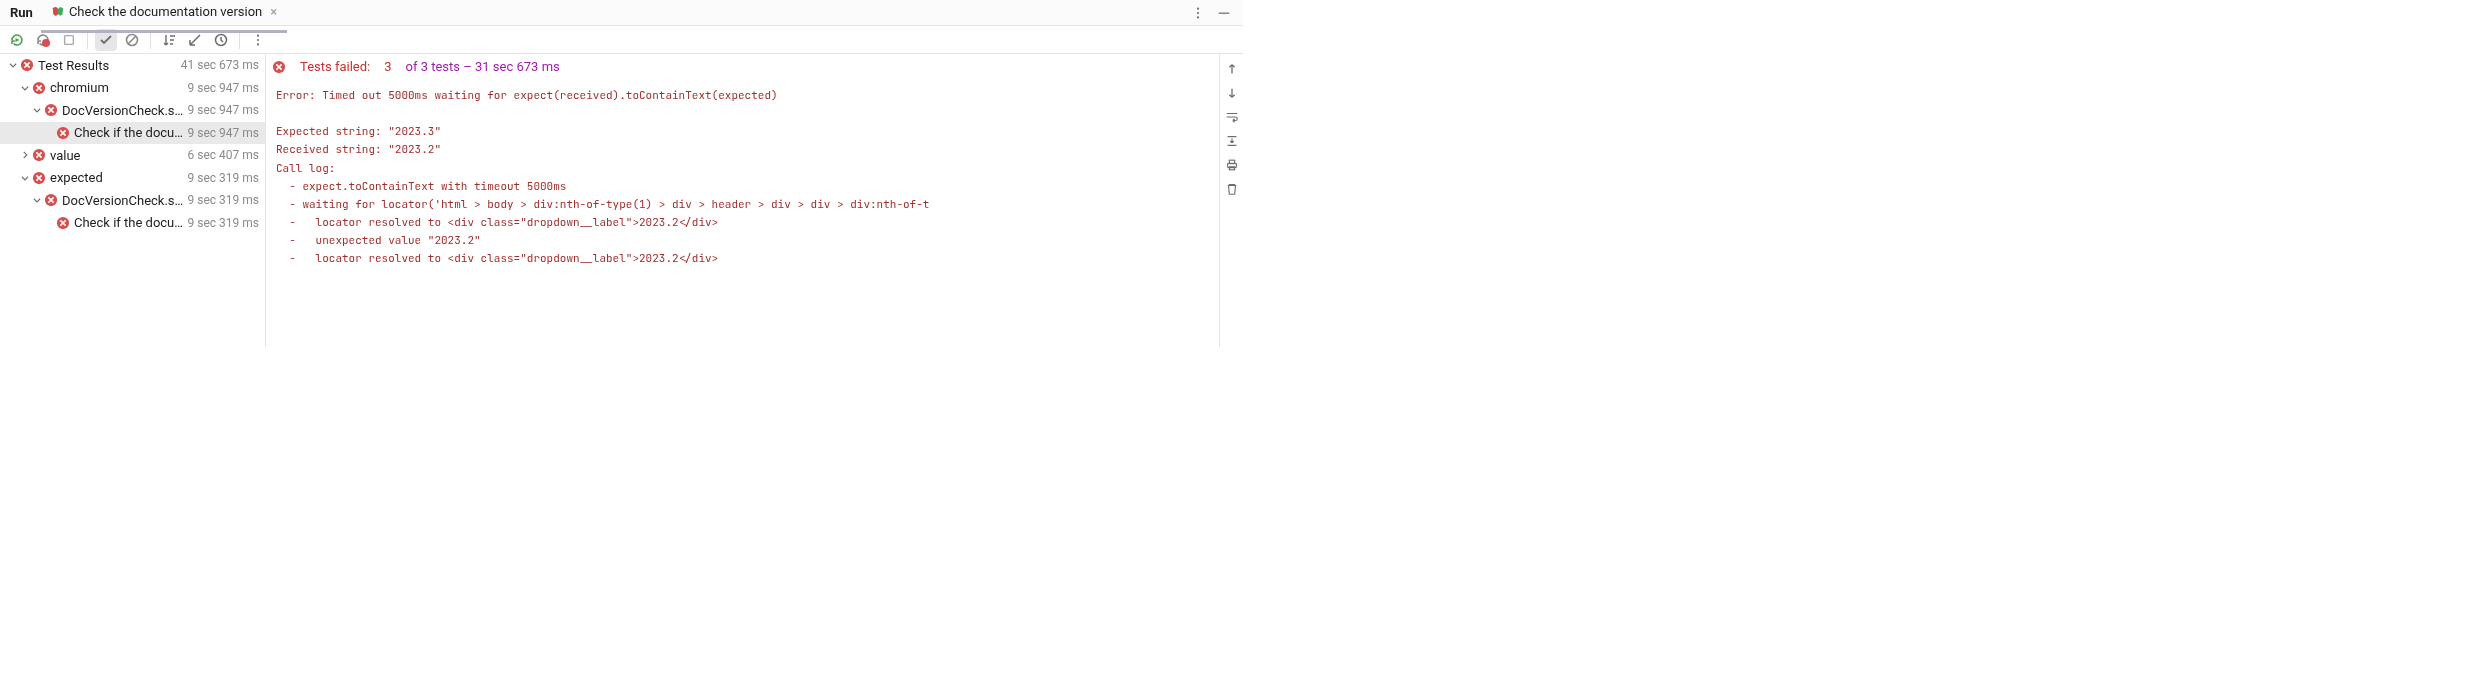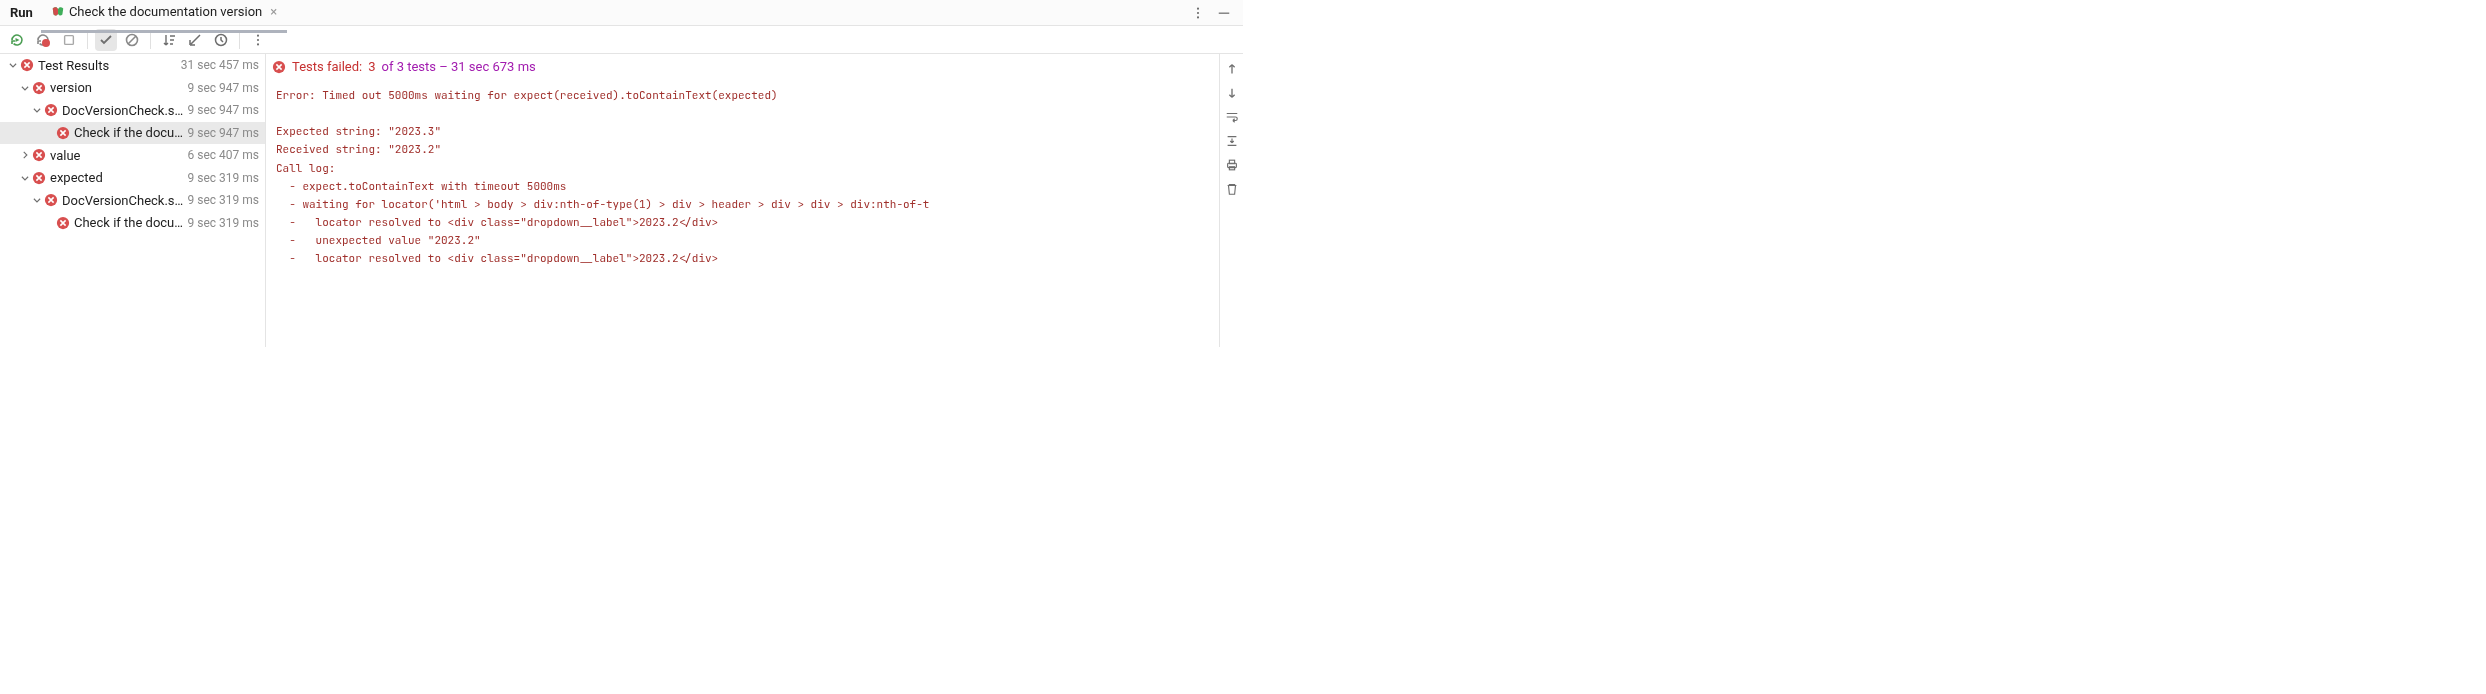--- a/index.html
+++ b/index.html
@@ -99,21 +99,21 @@
   .status-icon {
     width: 14px; height: 14px; flex-shrink:0; margin-right: 4px;
   }
   .tree-label { flex: 1; overflow: hidden; text-overflow: ellipsis; }
   .tree-time { color: #8a8a8a; font-size: 12px; padding-left: 4px; }
 
   
   .summary-line {
     display: flex;
     align-items: center;
-    gap: 6px;
+    gap: 14px;
     padding: 5px 10px 6px 6px;
     font-size: 13px;
   }
   .summary-red { color: #c63131; font-weight: 400; }
   .summary-grey { color: #a21caf; }
   .console {
     font-family: "JetBrains Mono", Menlo, Consolas, monospace;
     font-size: 11px;
     color: #a0302c;
     padding: 6px 10px 10px 10px;
@@ -226,36 +226,36 @@
             <path d="M3 6l5 5 5-5" stroke="#6e6e6e" stroke-width="1.8" fill="none"></path>
           </svg>
         </span>
         <span class="status-icon">
           <svg width="14" height="14" viewBox="0 0 16 16">
             <circle cx="8" cy="8" r="7" fill="#d84f4f"></circle>
             <path d="M5 5l6 6M11 5l-6 6" stroke="#fff" stroke-width="1.8"></path>
           </svg>
         </span>
         <span class="tree-label">Test Results</span>
-        <span class="tree-time">31 sec 457 ms</span>
+        <span class="tree-time">41 sec 673 ms</span>
       </div>
       <div class="tree-row">
         <span class="indent" style="width: 18px;"></span>
         <span class="chevron">
           <svg width="10" height="10" viewBox="0 0 16 16">
             <path d="M3 6l5 5 5-5" stroke="#6e6e6e" stroke-width="1.8" fill="none"></path>
           </svg>
         </span>
         <span class="status-icon">
           <svg width="14" height="14" viewBox="0 0 16 16">
             <circle cx="8" cy="8" r="7" fill="#d84f4f"></circle>
             <path d="M5 5l6 6M11 5l-6 6" stroke="#fff" stroke-width="1.8"></path>
           </svg>
         </span>
-        <span class="tree-label">version</span>
+        <span class="tree-label">chromium</span>
         <span class="tree-time">9 sec 947 ms</span>
       </div>
       <div class="tree-row">
         <span class="indent" style="width: 30px;"></span>
         <span class="chevron">
           <svg width="10" height="10" viewBox="0 0 16 16">
             <path d="M3 6l5 5 5-5" stroke="#6e6e6e" stroke-width="1.8" fill="none"></path>
           </svg>
         </span>
         <span class="status-icon">

